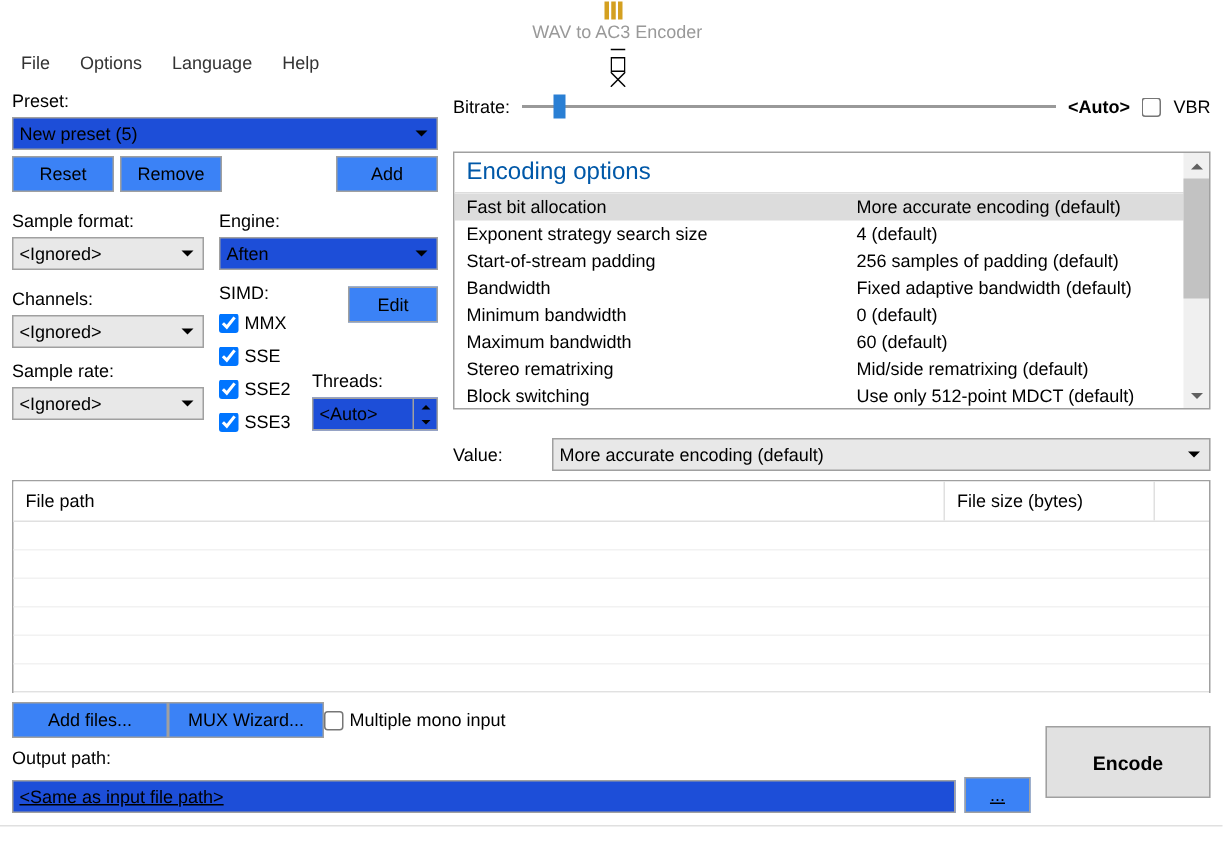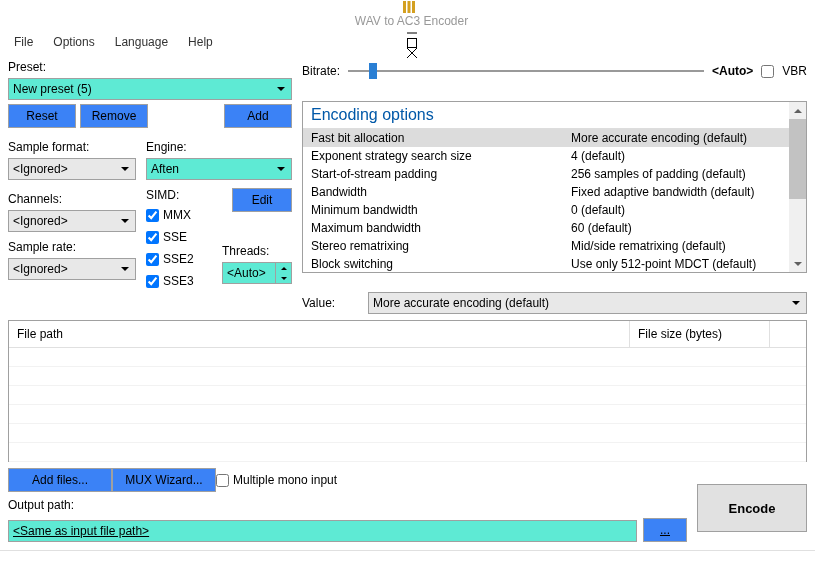--- a/index.html
+++ b/index.html
@@ -4,23 +4,23 @@
 <style>
 * { box-sizing: border-box; margin: 0; padding: 0; font-family: "Segoe UI", Tahoma, sans-serif; font-size: 12px; }
 body { background: #fff; width: 815px; height: 572px; overflow: hidden; display: flex; flex-direction: column; }
 .titlebar { height: 30px; display: flex; align-items: center; padding: 0 0 0 8px; color: #999; flex-direction: column; }
 .titlebar .logo { width: 14px; height: 14px; margin-right: 6px; display: inline-flex; align-items: center; justify-content: center; }
 .titlebar .title { flex: 1; }
 .titlebar .ctrl { width: 46px; height: 30px; display: flex; align-items: center; justify-content: center; color: #333; }
 .menubar { height: 24px; display: flex; align-items: center; padding: 0 4px; }
 .menubar span { padding: 4px 10px; color: #333; cursor: default; }
 .content { flex: 1; padding: 6px 8px; display: flex; flex-direction: column; gap: 6px; }
-.row { display: flex; align-items: flex-start; gap: 24px; }
+.row { display: flex; align-items: center; gap: 10px; }
 .lbl { color: #000; }
-.combo, .edit, .spin { height: 22px; border: 1px solid #a0a0a0; background: #5eead4; padding: 0 20px 0 4px; position: relative; display: flex; align-items: center; }
+.combo, .edit, .spin { height: 22px; border: 1px solid #a0a0a0; background: #1d4ed8; padding: 0 20px 0 4px; position: relative; display: flex; align-items: center; }
 .combo::after { content: ""; position: absolute; right: 6px; top: 50%; transform: translateY(-50%); border-left: 4px solid transparent; border-right: 4px solid transparent; border-top: 4px solid #000; }
 .gray-combo { background: #e8e8e8; }
 .spin { padding-right: 16px; }
 .spin .updn { position: absolute; right: 0; top: 0; bottom: 0; width: 16px; border-left: 1px solid #a0a0a0; display: flex; flex-direction: column; }
 .spin .updn div { flex: 1; display: flex; align-items: center; justify-content: center; }
 .spin .updn div::before { content: ""; border-left: 3px solid transparent; border-right: 3px solid transparent; }
 .spin .updn div:first-child::before { border-bottom: 3px solid #000; }
 .spin .updn div:last-child::before { border-top: 3px solid #000; }
 .btn { height: 24px; border: 1px solid #a0a0a0; background: #e1e1e1; padding: 0 10px; display: flex; align-items: center; justify-content: center; cursor: default; }
 .btn.light { background: #3b82f6; }

